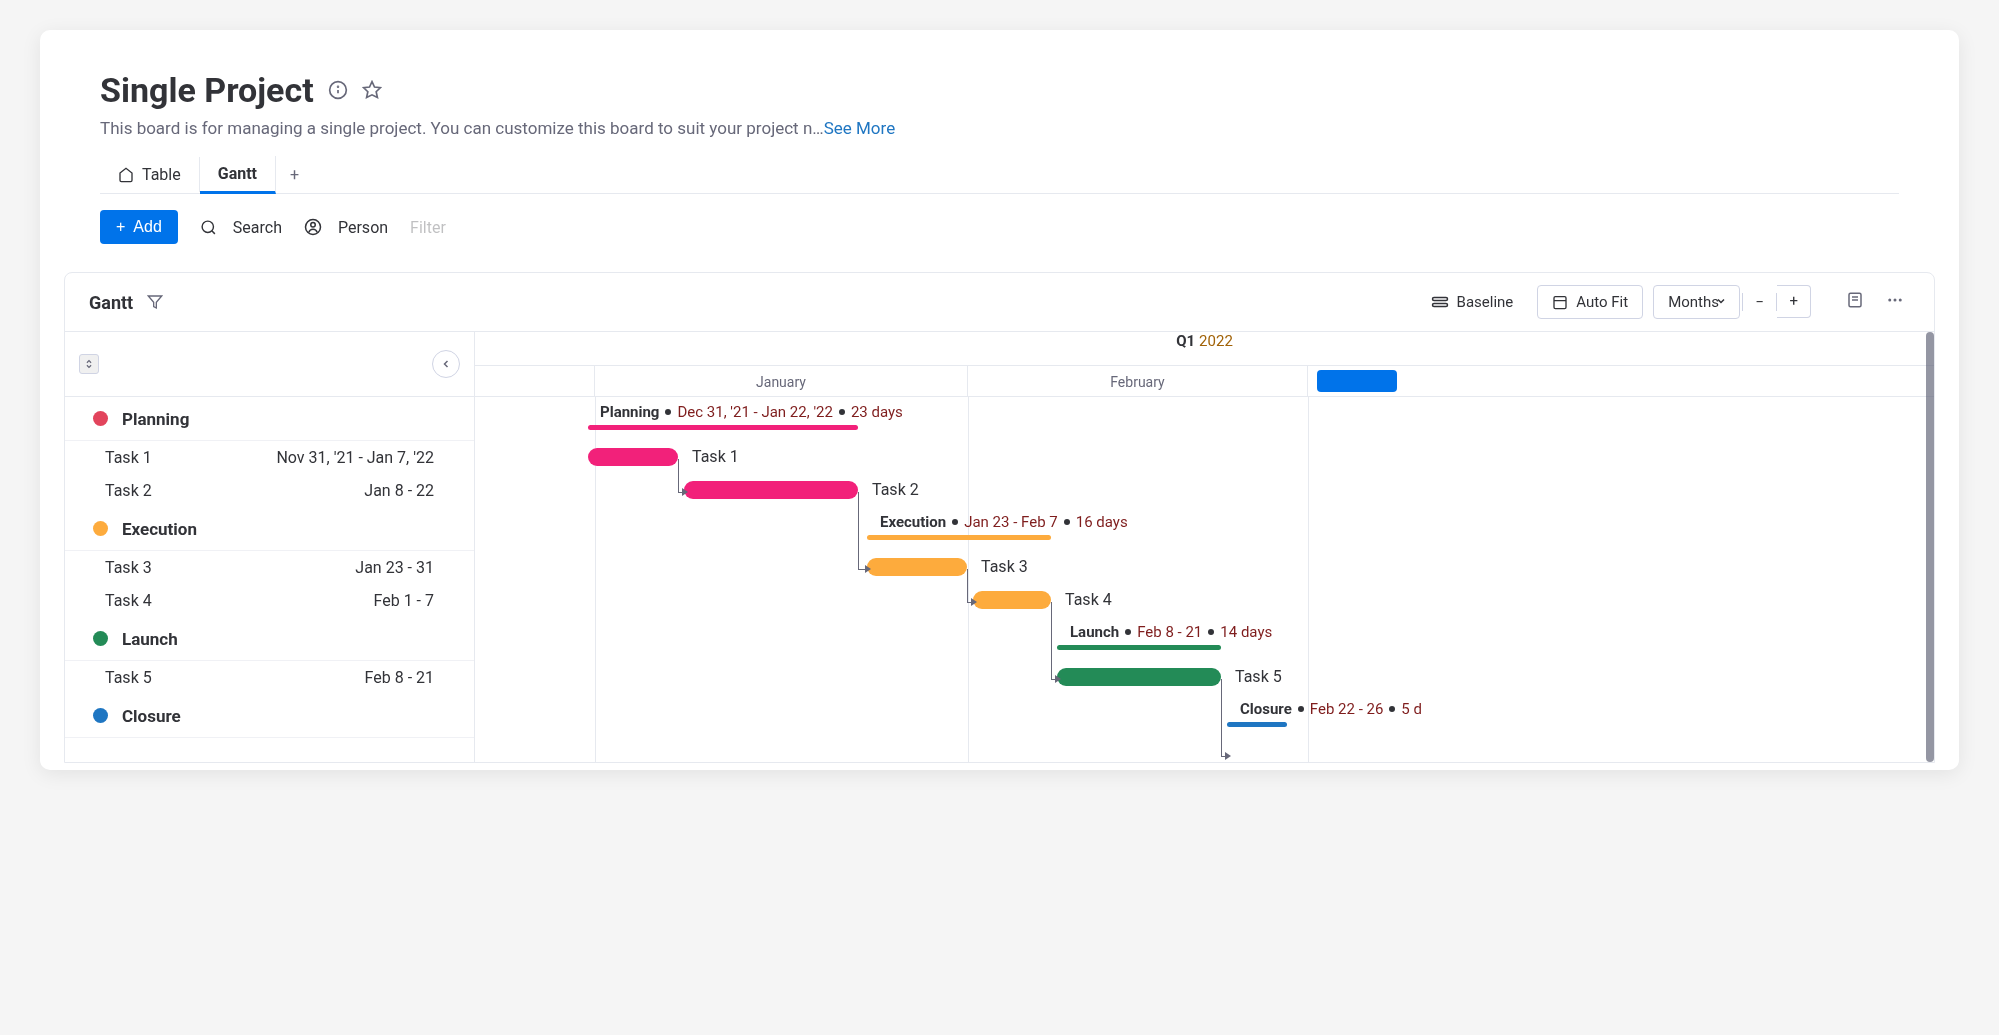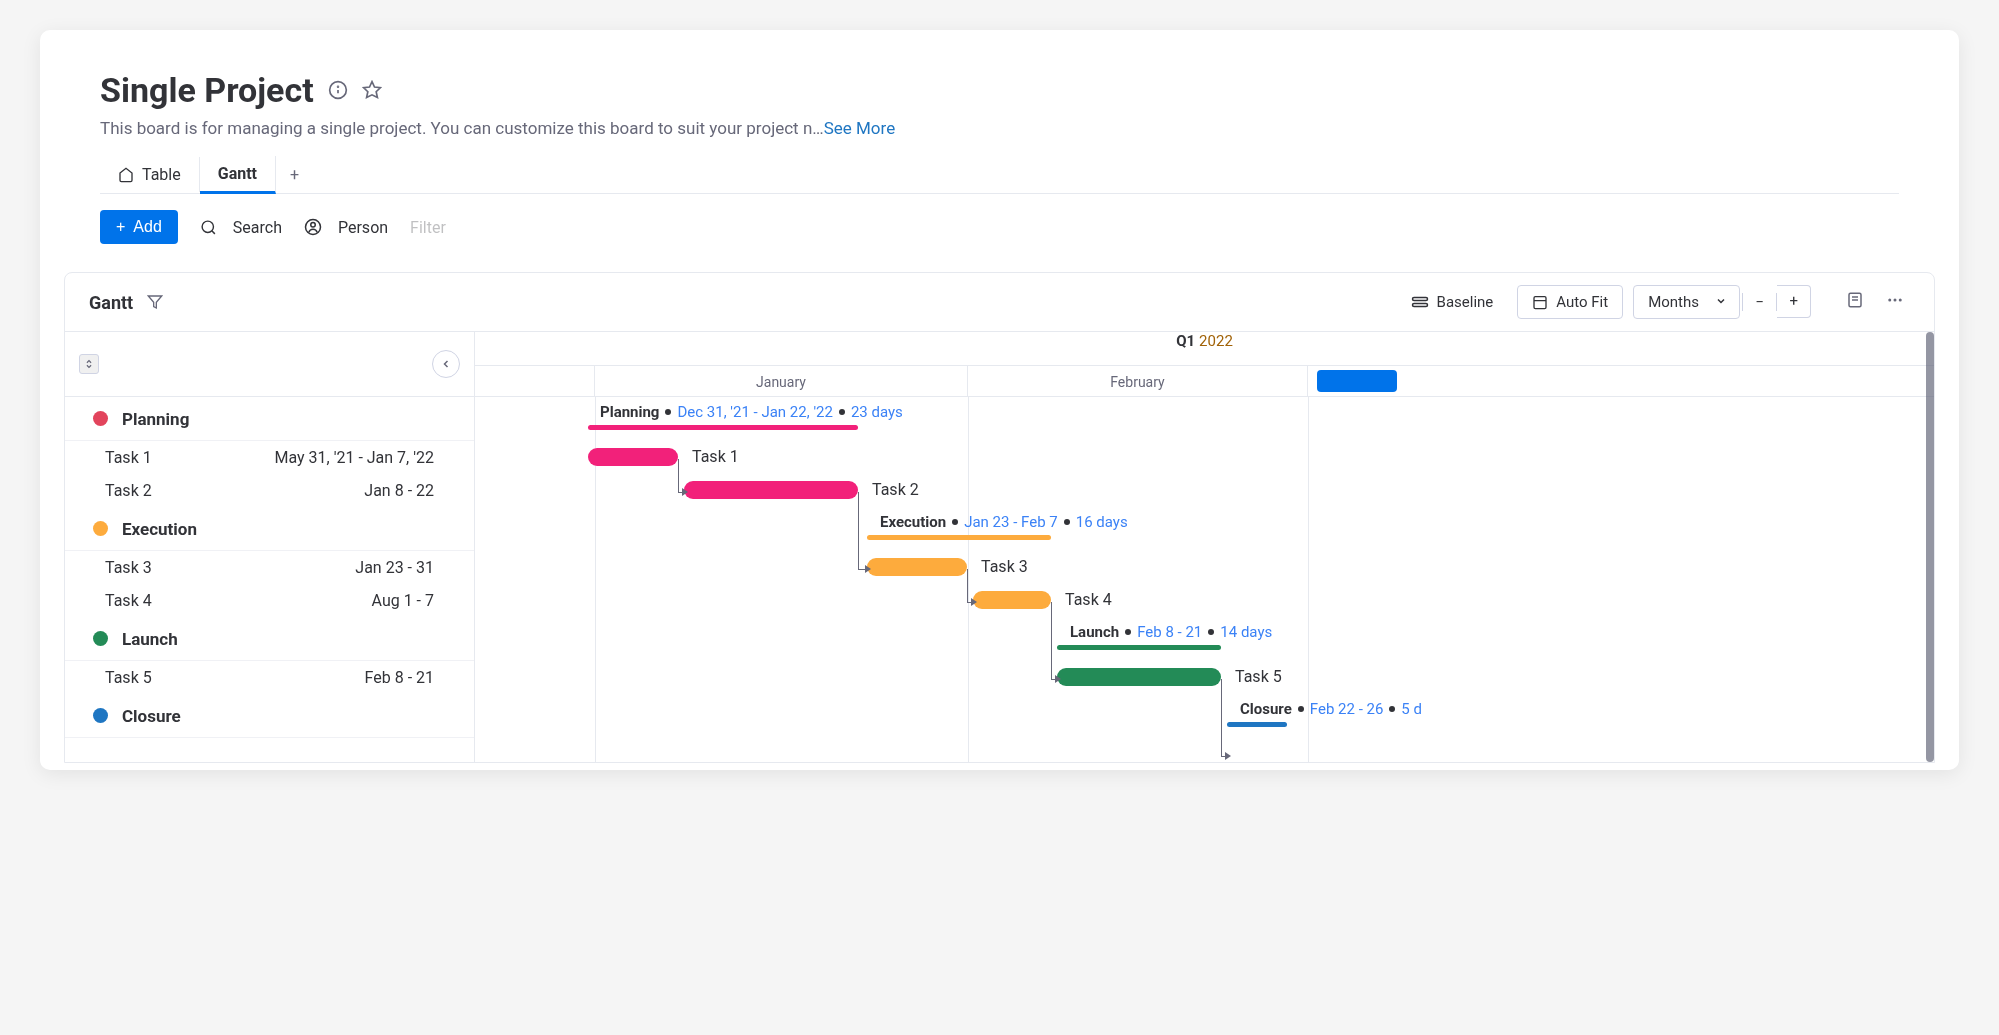--- a/index.html
+++ b/index.html
@@ -254,21 +254,21 @@
     .group-label {
       position:absolute;
       top:6px;
       font-size:15px;
       white-space:nowrap;
       display:flex;
       align-items:center;
       gap:6px;
     }
     .group-label .gn { font-weight:700; }
-    .group-label .gd, .group-label .gdur { color:#3b82f6; }
+    .group-label .gd, .group-label .gdur { color:#7f1d1d; }
     .group-label .dot { width:6px;height:6px;border-radius:50%;background:#323338;display:inline-block; }
     .group-underline {
       position:absolute;
       height:5px;
       border-radius:3px;
       top:28px;
     }
     .task-bar {
       position:absolute;
       height:18px;
@@ -377,21 +377,21 @@
             </svg>
           <span>Baseline</span>
         </div>
         <div class="gh-btn">
           <svg width="16" height="16" viewBox="0 0 24 24" fill="none" stroke="currentColor" stroke-width="2">
               <rect x="3" y="4" width="18" height="18" rx="2"></rect>
               <line x1="3" y1="10" x2="21" y2="10"></line>
             </svg>
           <span>Auto Fit</span>
         </div>
-        <div class="gh-btn" style="padding-right:40px;position:relative">
+        <div class="gh-btn" style="padding-right:20px;position:relative">
           <span>Months</span>
           <span style="position:absolute;right:12px">
             <svg width="12" height="12" viewBox="0 0 24 24" fill="none" stroke="currentColor" stroke-width="3">
                 <polyline points="6 9 12 15 18 9"></polyline>
               </svg>
           </span>
           <span style="position:absolute;right:-38px;top:7px;border-left:1px solid #d0d4e4;border-right:1px solid #d0d4e4;padding:0 12px;cursor:pointer">−</span>
           <span style="position:absolute;right:-72px;top:7px;padding:0 12px;cursor:pointer;border-right:1px solid #d0d4e4;border-top:1px solid #d0d4e4;border-bottom:1px solid #d0d4e4;border-radius:0 4px 4px 0;margin:-8px 0;line-height:31px">+</span>
         </div>
         <div style="width:80px"></div>
@@ -428,37 +428,37 @@
               </svg>
           </span>
         </div>
         <div id="left-rows">
             <div class="group-row header">
               <span class="color-dot" style="background:#e2445c"></span>
               <span>Planning</span>
             </div>
             <div class="task-row-left">
               <span>Task 1</span>
-              <span class="task-date">May 31, '21 - Jan 7, '22</span>
+              <span class="task-date">Nov 31, '21 - Jan 7, '22</span>
             </div>
             <div class="task-row-left">
               <span>Task 2</span>
               <span class="task-date">Jan 8 - 22</span>
             </div>
             <div class="group-row header">
               <span class="color-dot" style="background:#fdab3d"></span>
               <span>Execution</span>
             </div>
             <div class="task-row-left">
               <span>Task 3</span>
               <span class="task-date">Jan 23 - 31</span>
             </div>
             <div class="task-row-left">
               <span>Task 4</span>
-              <span class="task-date">Aug 1 - 7</span>
+              <span class="task-date">Feb 1 - 7</span>
             </div>
             <div class="group-row header">
               <span class="color-dot" style="background:#238b57"></span>
               <span>Launch</span>
             </div>
             <div class="task-row-left">
               <span>Task 5</span>
               <span class="task-date">Feb 8 - 21</span>
             </div>
             <div class="group-row header">

